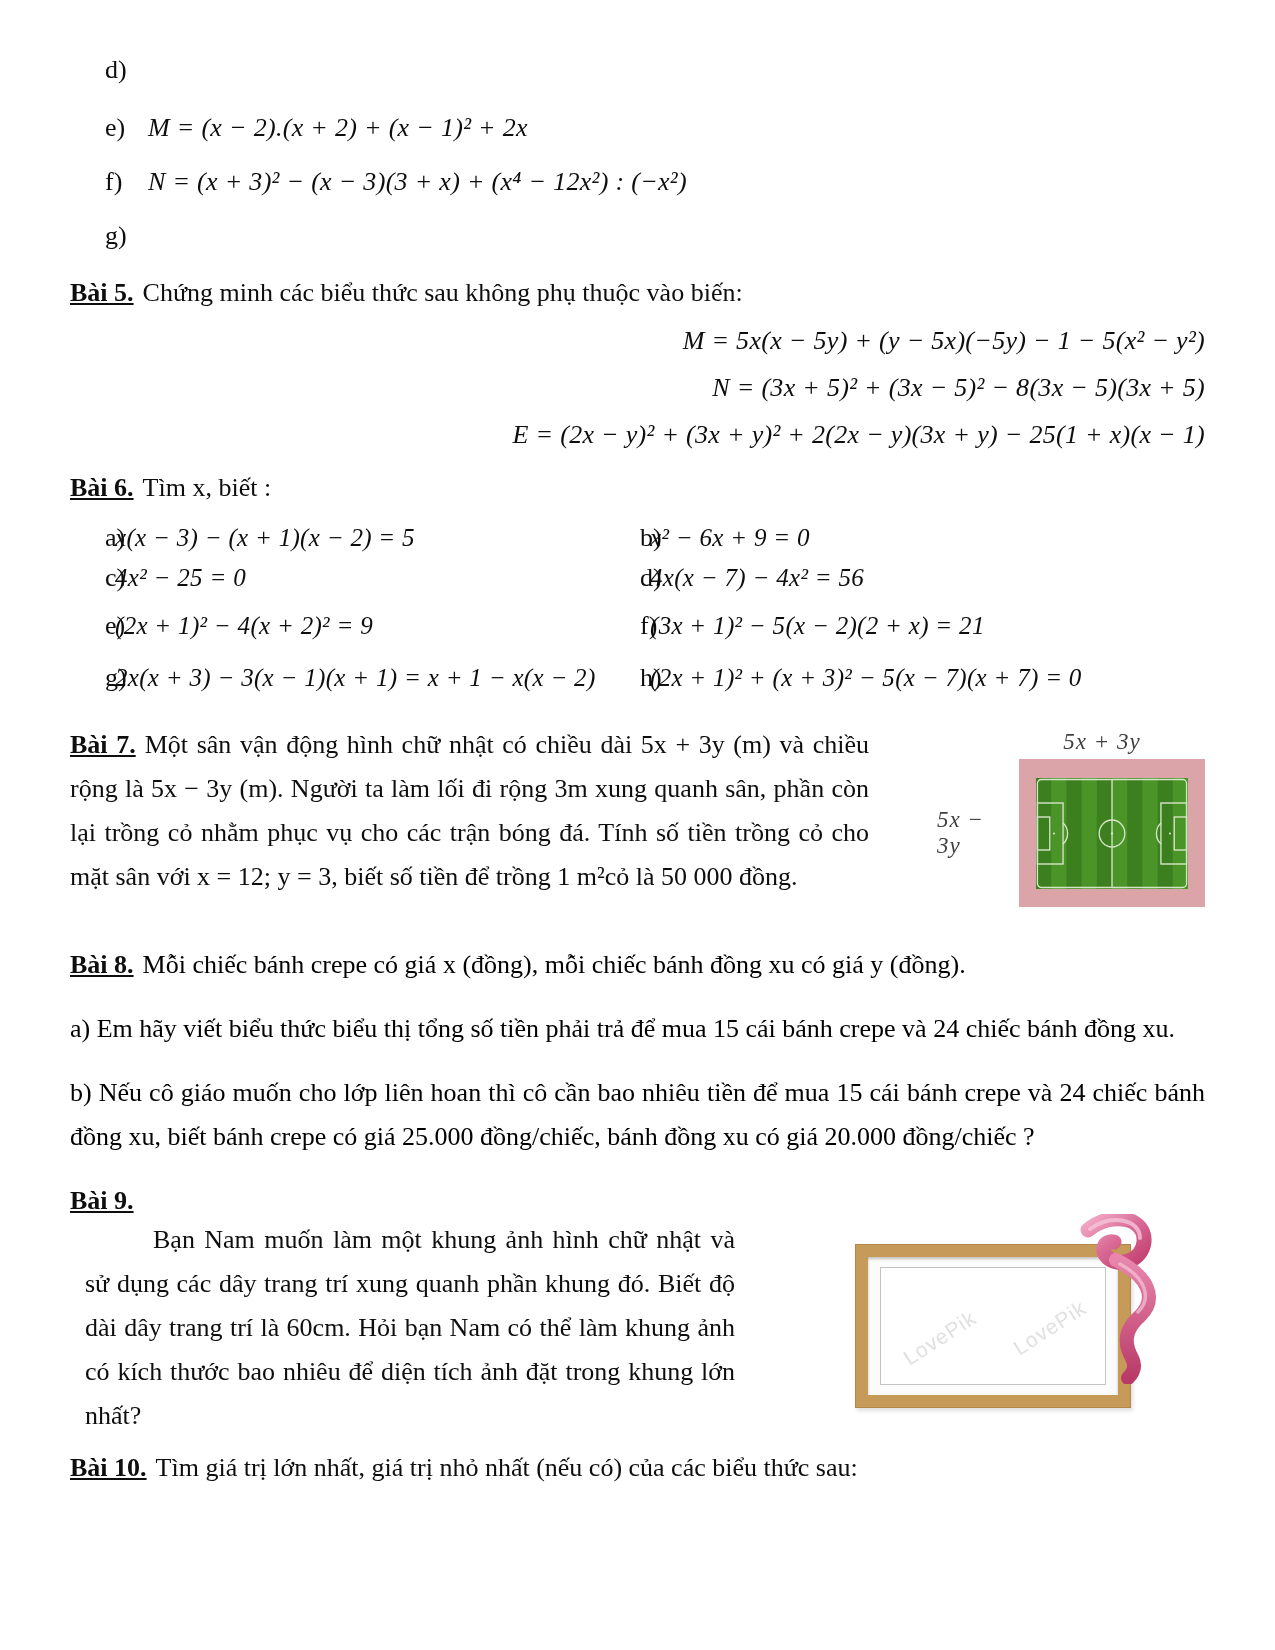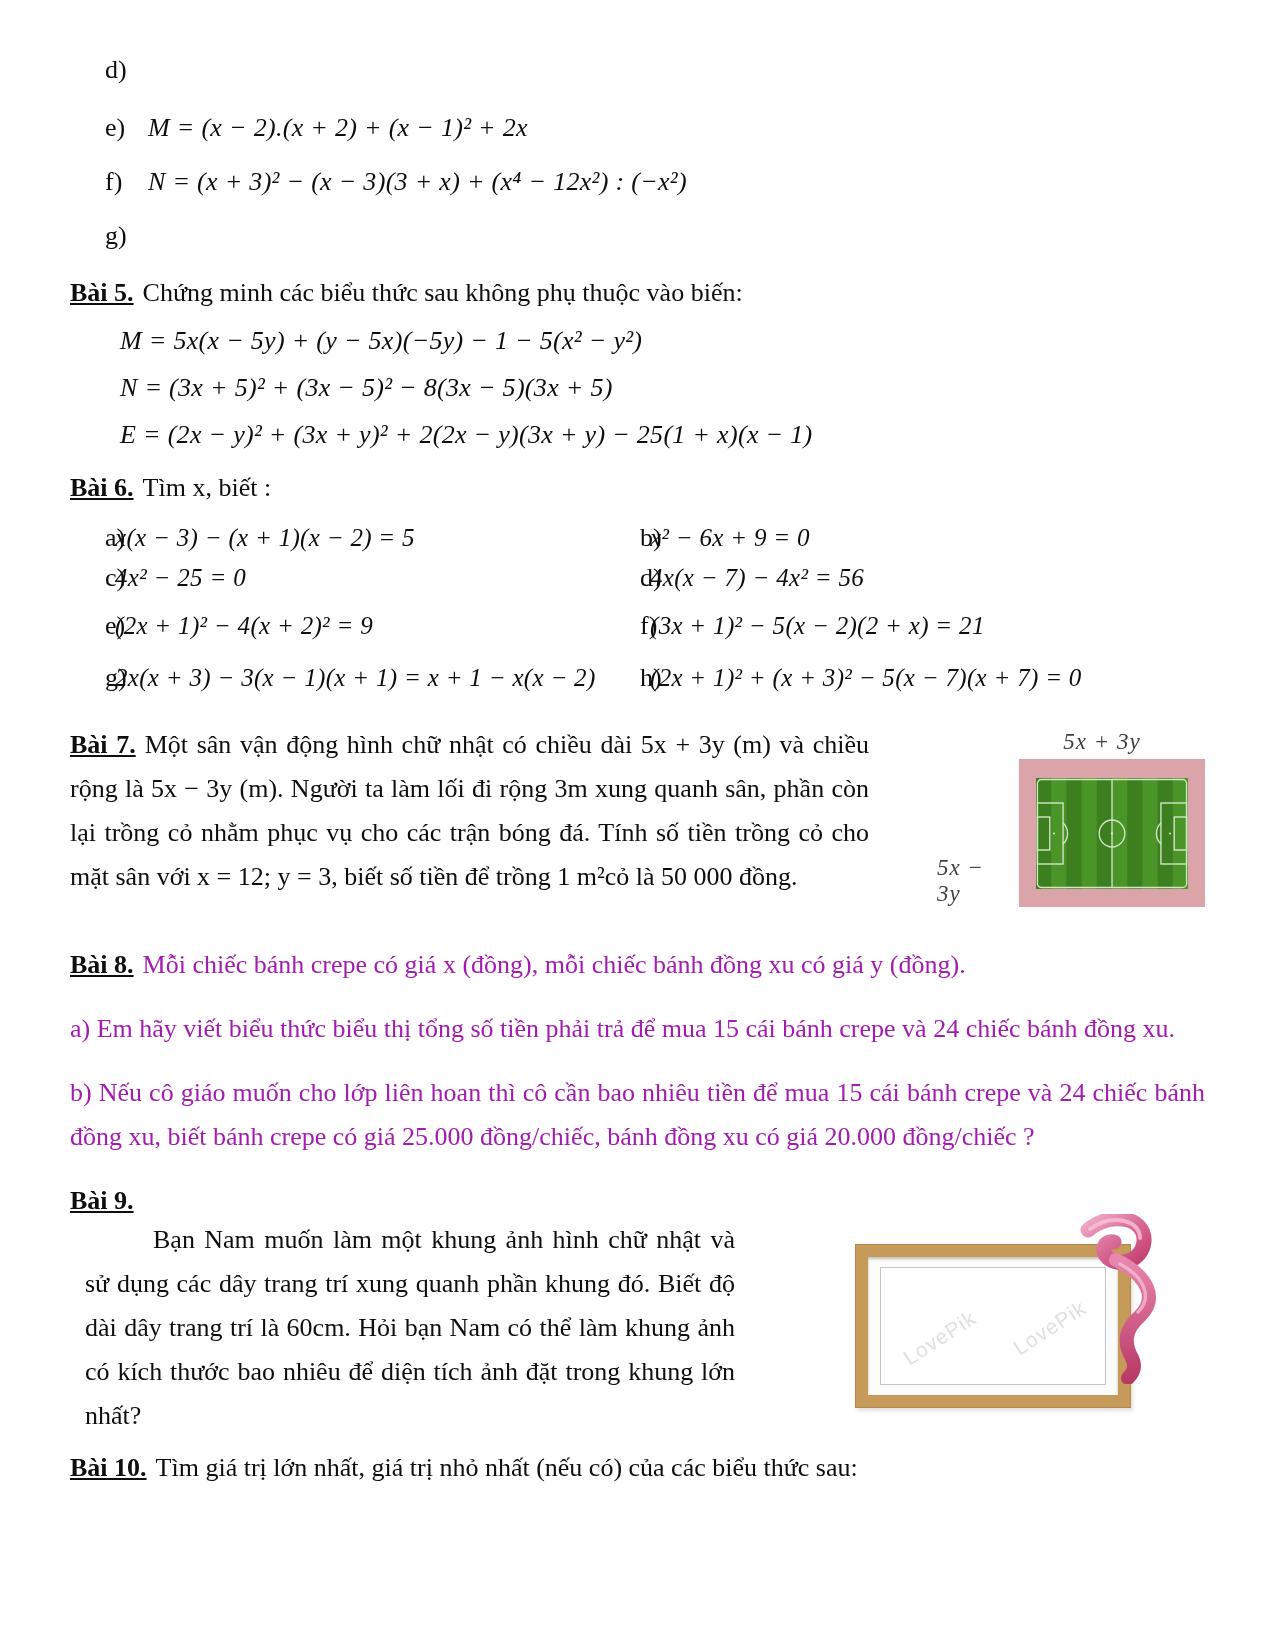--- a/index.html
+++ b/index.html
@@ -23,48 +23,48 @@
           margin:0 3px; transform:translateY(-2px); }
   .frac .num { border-bottom:1.5px solid currentColor; padding:0 4px 1px 4px; display:block; }
   .frac .den { padding-top:1px; display:block; }
   .intro-eqs .eq-line.tall { margin-bottom:28px; }
 
   
   .ex-heading { margin-top:20px; line-height:35px; }
   .ex-title { font-weight:bold; text-decoration:underline; margin-right:9px; }
 
   .bai5-eqs { margin-top:16px; }
-  .bai5-eqs .eq-line { margin-bottom:17px; }
+  .bai5-eqs .eq-line { margin-bottom:17px;justify-content:flex-end; }
   .bai5-eqs .eq-label { width:50px; padding-left:50px; }
 
   
   .bai6-grid { margin-top:18px; }
   .b6-row { display:flex; margin-bottom:10px; }
   .b6-cell { display:flex; align-items:baseline; }
   .b6-cell.left  { width:535px; flex:0 0 auto; }
   .b6-cell .eq-label { width:45px; padding-left:35px; }
   .b6-row.r3 { margin-top:18px; margin-bottom:14px; }
   .b6-row.r4 { margin-top:22px; }
   .bai6-grid .formula { font-size:25px; }
 
   
   .para { text-align:justify; line-height:44px; }
   .bai7-block { margin-top:30px; }
-  .navy { color:#a21caf; }
+  .navy { color:#000000; }
   .bai8-block { margin-top:44px; clear:both; }
   .bai8-block .para { margin-top:20px; }
   .bai9-block { margin-top:24px; }
   .bai9-text { margin-left:15px; text-indent:68px; }
   .bai10-heading { clear:both; margin-top:12px; }
 
   
   .field-figure { float:right; width:268px; margin-left:68px; margin-top:6px; }
   .math-label { font-style:italic; color:#3f3f3f; font-size:23px; letter-spacing:1px; }
   .field-top-label { text-align:center; padding-left:62px; margin-bottom:4px; }
-  .field-row { display:flex; align-items:flex-end;gap:20px; }
+  .field-row { display:flex; align-items:center;gap:20px; }
   .field-side-label { width:62px; flex:0 0 auto; text-align:left; }
   .pitch { width:195px; height:148px; background:#dba4a9; padding:19px 17px 18px 17px; }
   .pitch svg { display:block; width:100%; height:100%; }
 
   
   .frame-figure { float:right; width:445px; height:196px; margin-left:25px; position:relative; }
   .frame-outer { position:absolute; left:95px; top:26px; width:276px; height:164px;
                  background:#c69a58; box-shadow:inset 0 0 0 1px #b3874a, 2px 3px 4px rgba(0,0,0,0.12); }
   .frame-mat { position:absolute; left:13px; top:13px; right:13px; bottom:13px;
                background:#fcfcfc; box-shadow:inset 0 2px 3px rgba(90,80,60,0.35); }

